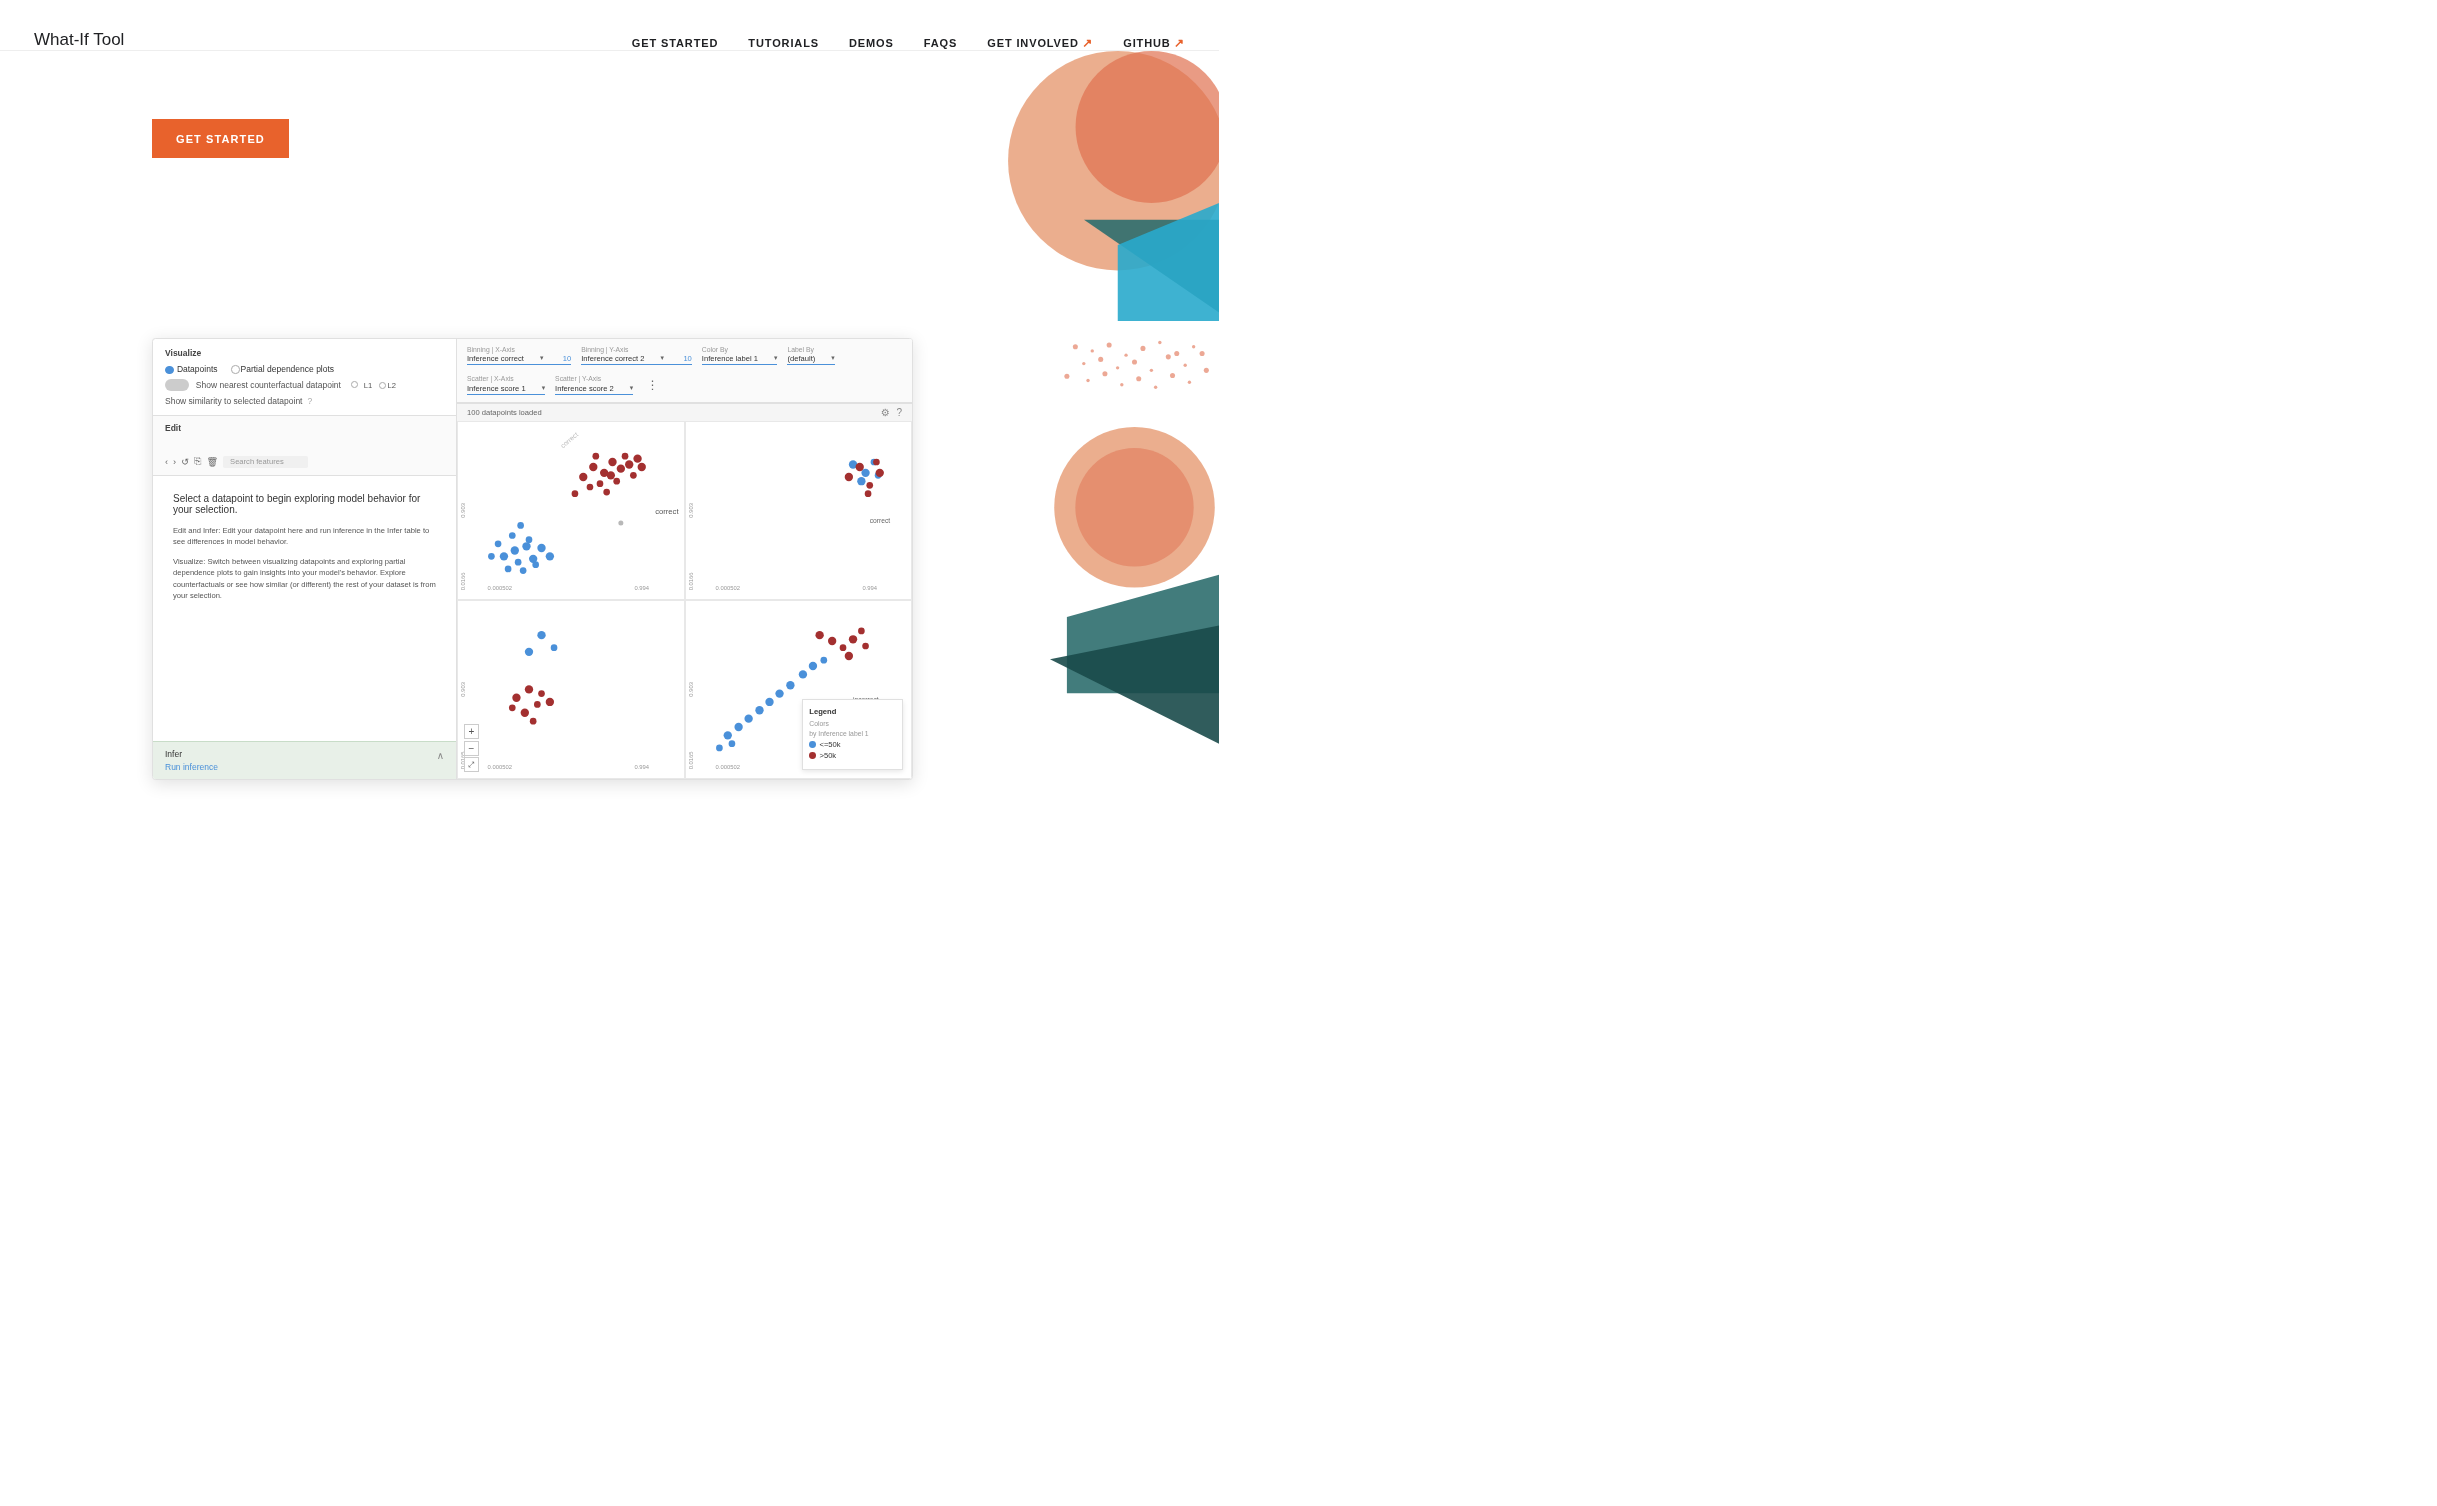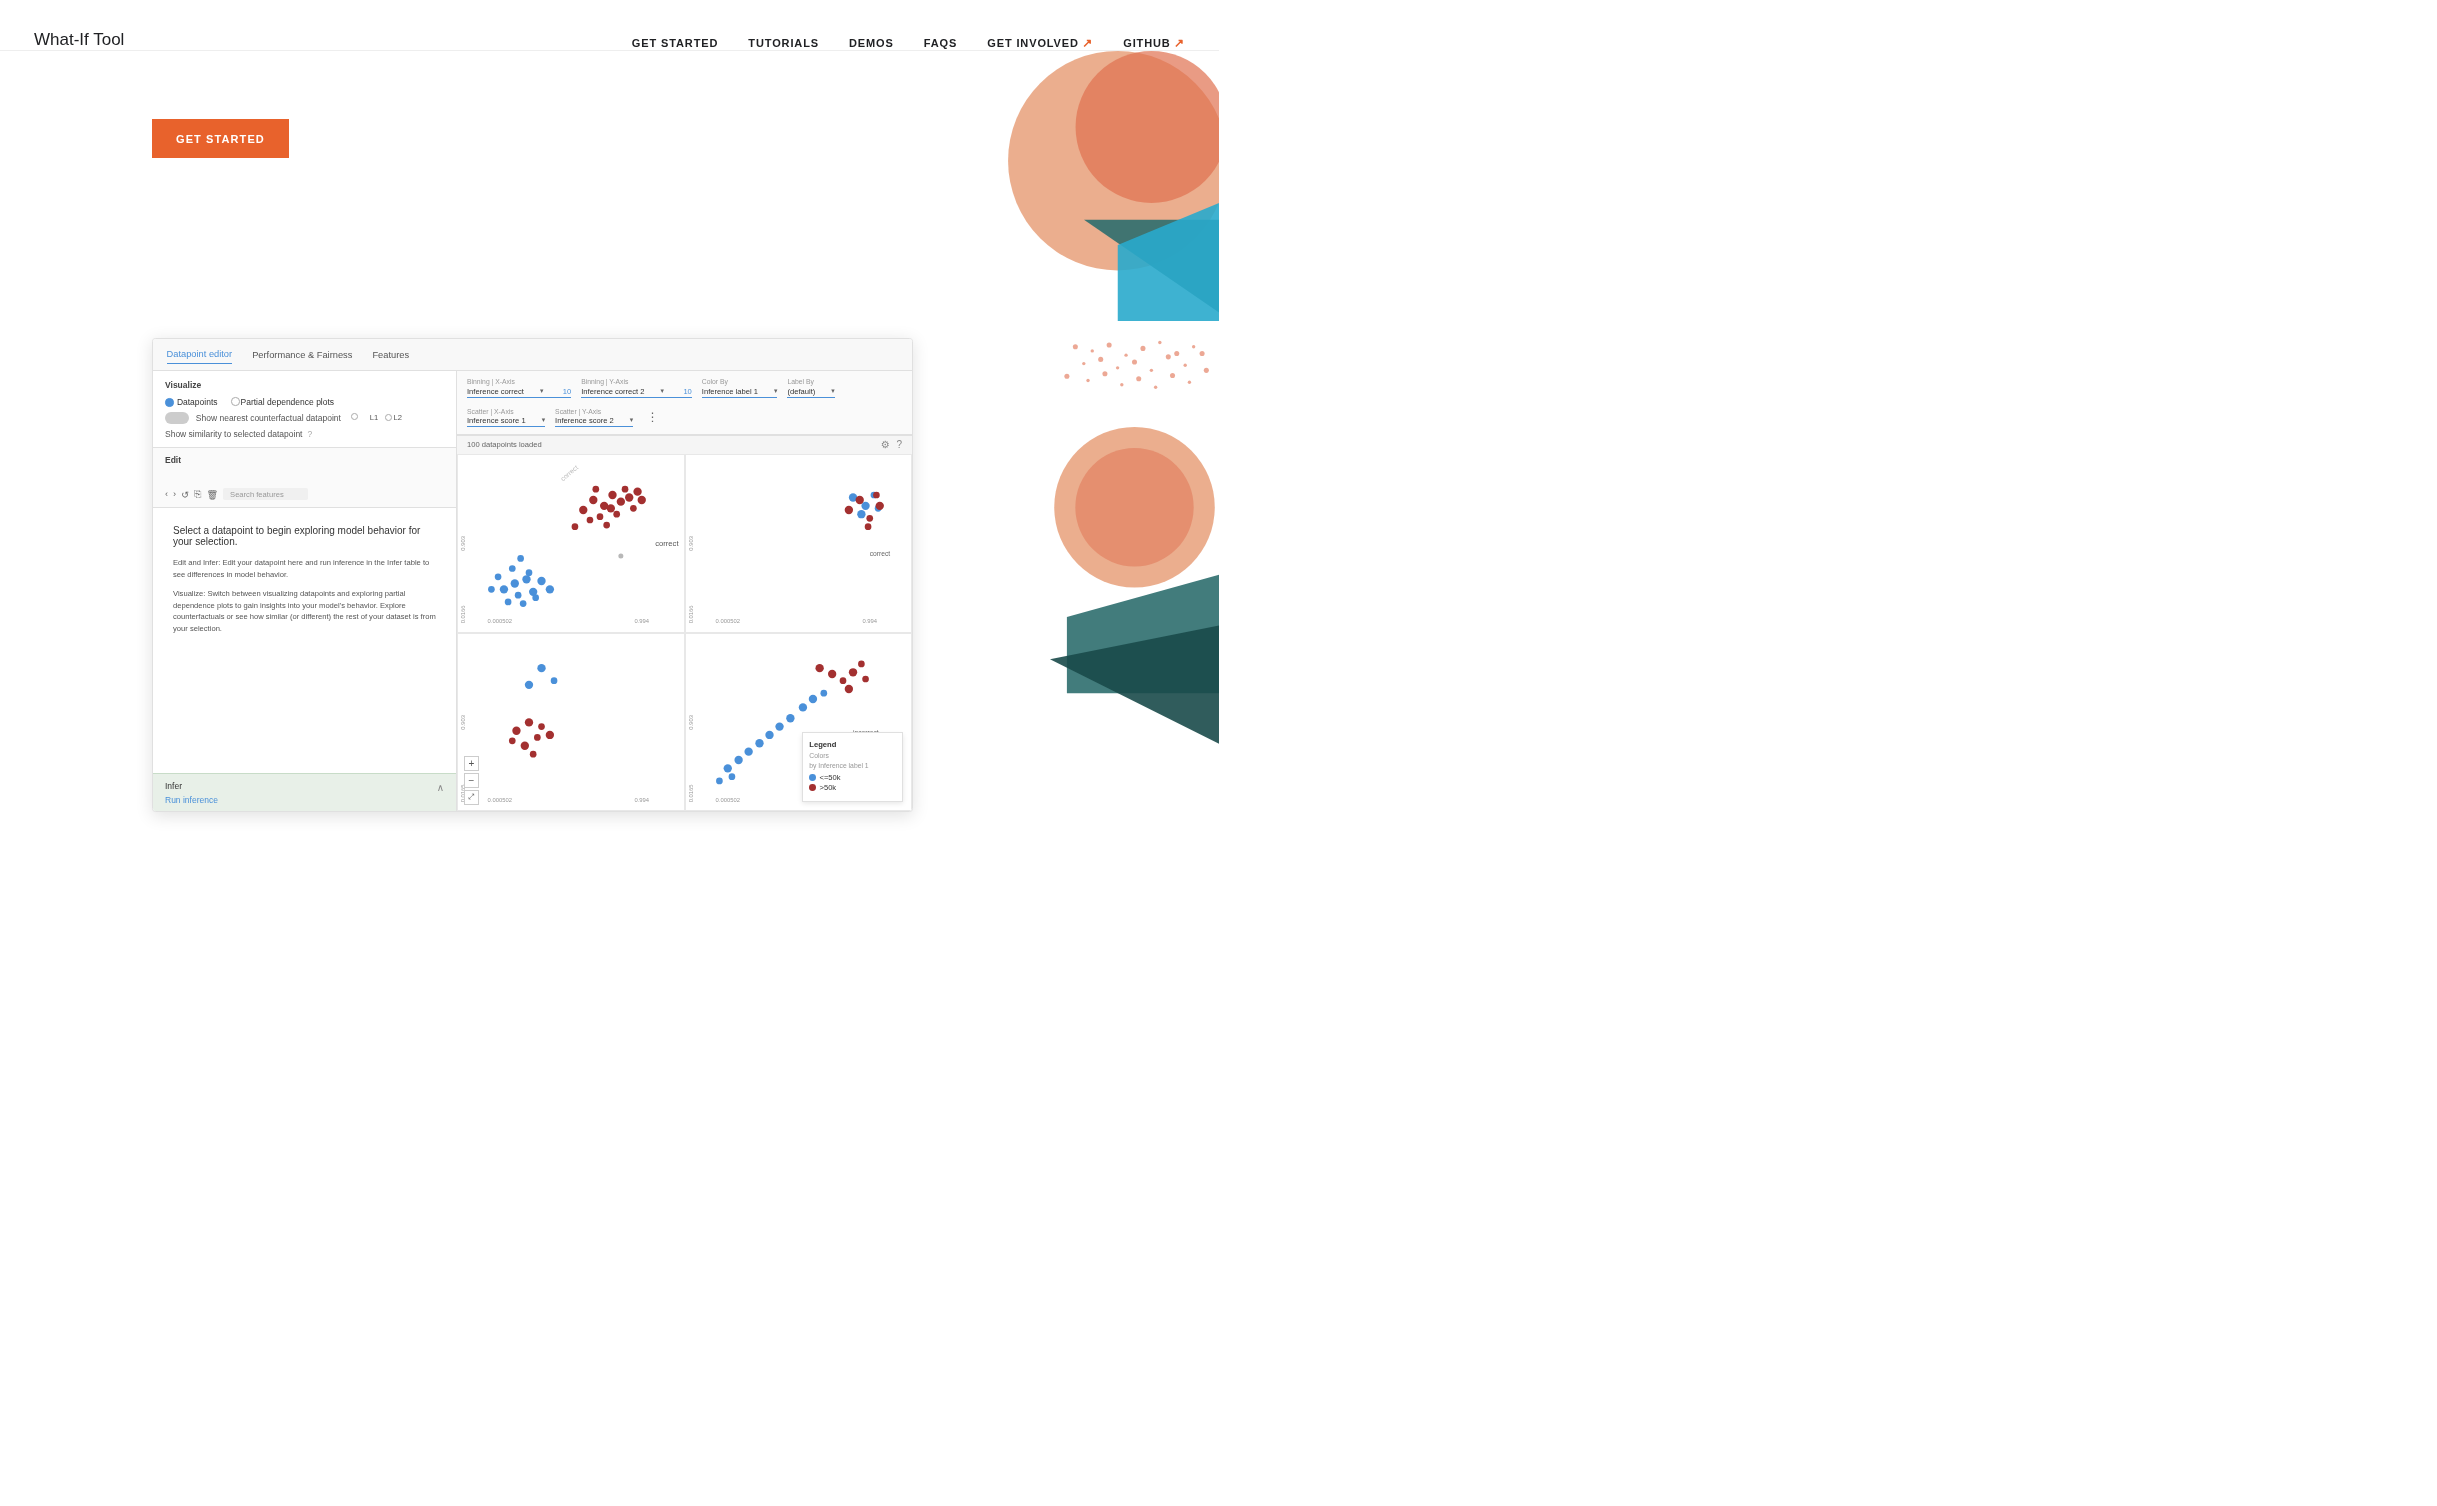--- a/index.html
+++ b/index.html
@@ -535,25 +535,20 @@
     <circle cx="100" cy="200" r="70" fill="#e07050" opacity="0.5"></circle>
 
     <polygon points="20,330 200,280 200,420 20,420" fill="#2d6e6e" opacity="0.9"></polygon>
 
     <polygon points="0,380 200,340 200,480" fill="#1a4a4a" opacity="0.9"></polygon>
   </svg>
 
   <div class="screenshot-container">
     <div class="tool-screenshot">
 
-      <div class="tool-header">
-        <span class="tool-tab active">Datapoint editor</span>
-        <span class="tool-tab">Performance &amp; Fairness</span>
-        <span class="tool-tab">Features</span>
-      </div>
 
       <div class="tool-body">
 
         <div class="tool-left-panel">
 
           <div class="panel-section">
             <div class="panel-section-label">Visualize</div>
             <div class="radio-row">
               <span style="display:flex;align-items:flex-end;gap:3.4px;cursor:pointer;">
                 <span class="radio-dot"></span>
@@ -561,21 +556,21 @@
               </span>
               <span style="display:flex;align-items:center;gap:1px;cursor:pointer;">
                 <span class="radio-empty"></span>
                 <span style="font-size:8.5px;color:#333;">Partial dependence plots</span>
               </span>
             </div>
             <div class="toggle-row">
               <span class="toggle-switch"></span>
               <span style="font-size:8.5px;color:#555;">Show nearest counterfactual datapoint</span>
               <span style="display:flex;gap:6.8px;margin-left:3.4px;">
-                <label style="display:flex;align-items:flex-start;gap:12px;font-size:7.6px;color:#555;">
+                <label style="display:flex;align-items:flex-start;gap:6px;font-size:7.6px;color:#555;">
                   <span style="width:6.8px;height:6.8px;border-radius:50%;border:0.8px solid #aaa;display:inline-block;"></span>
                   <span>L1</span>
                 </label>
                 <label style="display:flex;align-items:center;gap:1.7px;font-size:7.6px;color:#555;">
                   <span style="width:6.8px;height:6.8px;border-radius:50%;border:0.8px solid #aaa;display:inline-block;"></span>
                   <span>L2</span>
                 </label>
               </span>
             </div>
             <div class="similarity-row">

